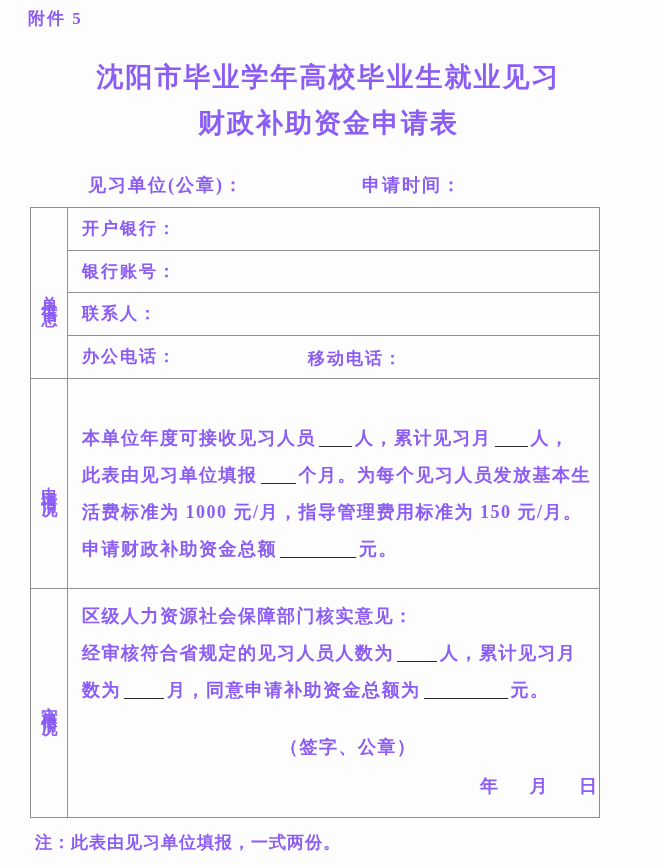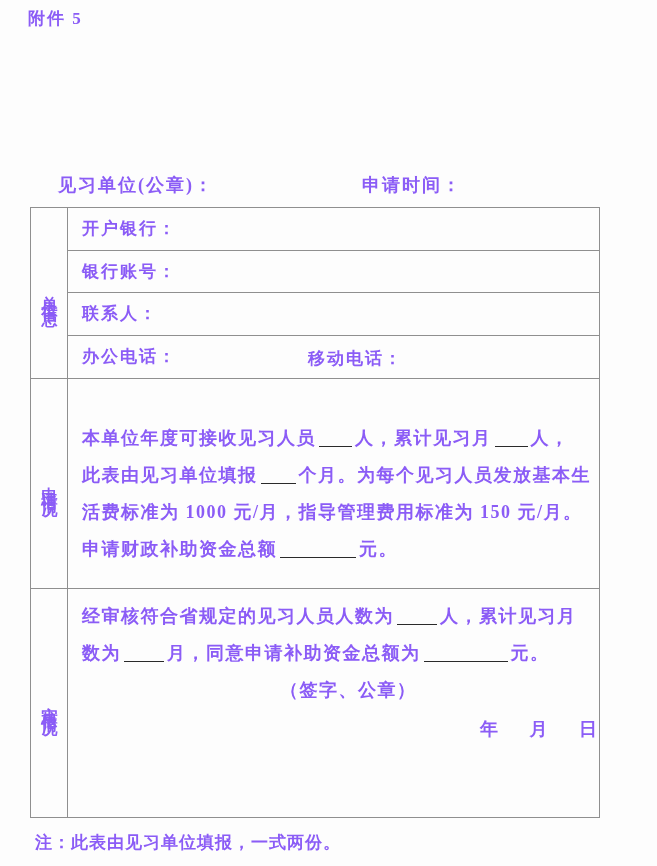--- a/index.html
+++ b/index.html
@@ -17,21 +17,21 @@
     font-size:17px; font-weight:700; letter-spacing:2px;
   }
   .title {
     position:absolute; top:54px; left:0; right:0;
     text-align:center;
     font-size:27px; font-weight:700; letter-spacing:2px;
     line-height:46px;
   }
   .header-line { position:absolute; top:173px; left:0; right:0; height:26px;
     font-size:18px; font-weight:600; letter-spacing:2px; }
-  .seal-label { position:absolute; left:58px; }
+  .seal-label { position:absolute; left:88px; }
   .time-label { position:absolute; left:362px; }
 
   .form-table {
     position:absolute; left:30px; top:207px;
     width:570px; height:611px;
     border:1px solid #8f8f8f;
     display:flex; flex-direction:column;
     background:transparent;
   }
   .section { display:flex; }
@@ -62,36 +62,40 @@
     letter-spacing:1.5px; line-height:37px; }
   .para3 { padding-top:9px; }
   .tline { white-space:nowrap; }
 
   .blank {
     display:inline-block;
     border-bottom:1.6px solid #2a2a2a;
     height:1em; vertical-align:-3px;
     margin:0 3px;
   }
-  .signature-line { padding-left:198px; white-space:nowrap; }
+  .signature-line { margin-top:20px; padding-left:198px; white-space:nowrap; }
   .date-line { margin-top:2px; padding-left:398px; white-space:nowrap; }
   .date-line .gap { margin-left:30px; display:inline-block; }
 
   .footer-note {
     position:absolute; left:35px; top:831px;
     font-size:17px; font-weight:600; letter-spacing:1px;
   }
 </style>
 </head>
 <body>
 
 <div class="page">
 
   <div class="attachment">附件 5</div>
 
+  <div class="title">
+    <div>沈阳市毕业学年高校毕业生就业见习</div>
+    <div>财政补助资金申请表</div>
+  </div>
 
   <div class="header-line">
     <span class="seal-label">见习单位(公章)：</span>
     <span class="time-label">申请时间：</span>
   </div>
 
   <div class="form-table">
 
     <div class="section sec1">
       <div class="label-cell">
@@ -136,20 +140,23 @@
       </div>
     </div>
 
     <div class="section sec3">
       <div class="label-cell">
         <span>审核情况</span>
       </div>
       <div class="content-cell">
         <div class="para para3">
           <div class="tline">
+            <span>区级人力资源社会保障部门核实意见：</span>
+          </div>
+          <div class="tline">
             <span>经审核符合省规定的见习人员人数为</span><span class="blank" style="width:40px"></span><span>人，累计见习月</span>
           </div>
           <div class="tline">
             <span>数为</span><span class="blank" style="width:40px"></span><span>月，同意申请补助资金总额为</span><span class="blank" style="width:84px"></span><span>元。</span>
           </div>
           <div class="signature-line">
             <span>（签字、公章）</span>
           </div>
           <div class="date-line">
             <span>年</span><span class="gap">月</span><span class="gap">日</span>

